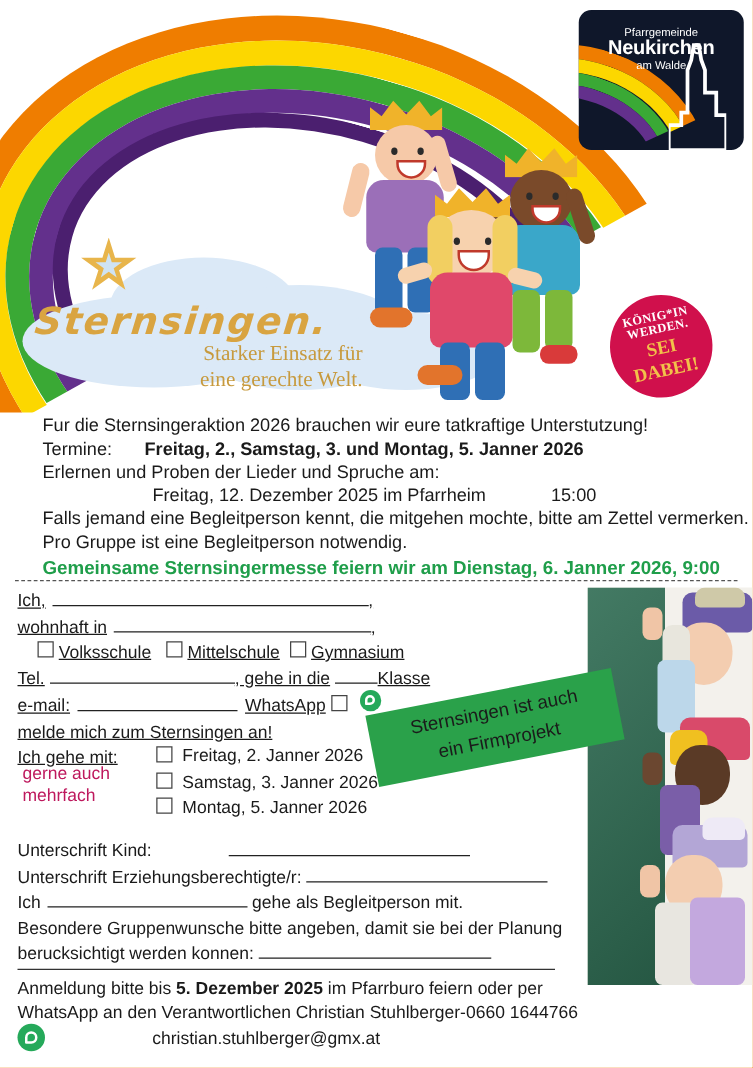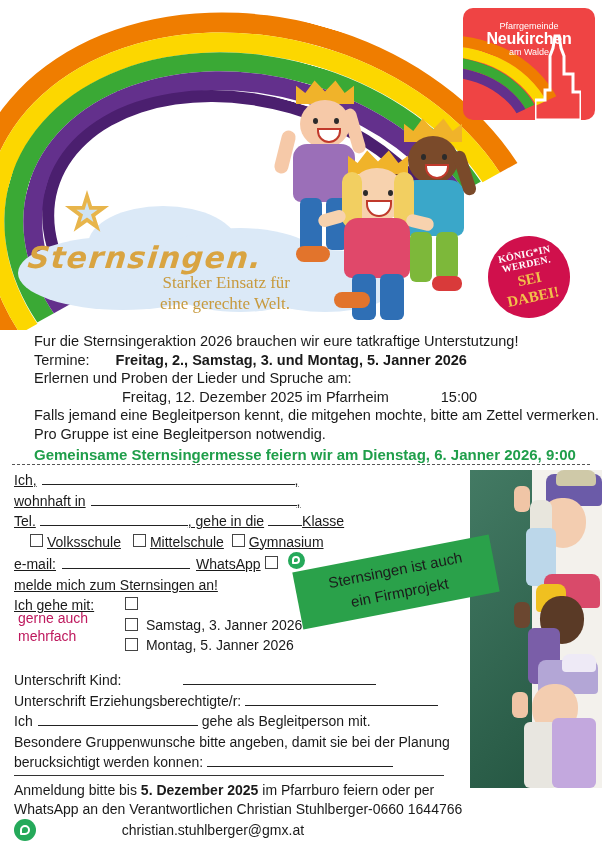--- a/index.html
+++ b/index.html
@@ -53,21 +53,21 @@
   .mouth{position:absolute;background:#fff;border:2px solid #c0392b;border-radius:0 0 40px 40px;}
 
   .badge{position:absolute;left:488px;top:236px;width:82px;height:82px;border-radius:50%;
       background:#d0104c;transform:rotate(-12deg);
       display:flex;flex-direction:column;align-items:center;justify-content:center;
       font-family:"Liberation Serif", serif;line-height:1.05;}
   .badge .b1{color:#fff;font-size:10px;font-weight:bold;letter-spacing:.3px;text-align:center;}
   .badge .b2{color:#f2c14a;font-size:15px;font-weight:bold;text-align:center;margin-top:2px;}
 
   .logo{position:absolute;left:463px;top:8px;width:132px;height:112px;
-      background:#ef4444;border-radius:10px;overflow:hidden;}
+      background:#0f172a;border-radius:10px;overflow:hidden;}
   .logo .lt{position:absolute;left:8px;top:14px;width:116px;color:#fff;text-align:center;
       font-family:"Liberation Sans", sans-serif;line-height:1.05;}
   .logo .l1{font-size:9px;}
   .logo .l2{font-size:16px;font-weight:bold;letter-spacing:-.2px;}
   .logo .l3{font-size:9px;}
   .church{position:absolute;right:14px;top:26px;width:46px;height:86px;}
   .logo-rb{position:absolute;border-style:solid;border-radius:50%;border-color:transparent;}
   .lg1{left:-106px;top:30px;width:190px;height:150px;border-width:11px;border-top-color:#ef7d00;border-left-color:#ef7d00;transform:rotate(20deg);}
   .lg2{left:-95px;top:41px;width:168px;height:128px;border-width:11px;border-top-color:#fcd700;border-left-color:#fcd700;transform:rotate(20deg);}
   .lg3{left:-84px;top:52px;width:146px;height:106px;border-width:10px;border-top-color:#3aa935;border-left-color:#3aa935;transform:rotate(20deg);}
@@ -234,40 +234,40 @@
     <span class="rule" style="width:253px;margin-left:5px;"></span>
     <span>,</span>
   </div>
 
   <div class="fl">
     <span>wohnhaft in</span>
     <span class="rule" style="width:206px;margin-left:5px;"></span>
     <span>,</span>
   </div>
 
-  <div class="fl">
-    <span>Tel.</span>
-    <span class="rule" style="width:148px;margin-left:4px;"></span>
-    <span>, gehe in die</span>
-    <span class="rule" style="width:34px;margin-left:4px;"></span>
-    <span>Klasse</span>
-  </div>
-
   <div class="fl" style="padding-left:12px;">
     <span class="cb"></span>
     <span>Volksschule</span>
     <span style="display:inline-block;width:8px;"></span>
     <span class="cb"></span>
     <span>Mittelschule</span>
     <span style="display:inline-block;width:4px;"></span>
     <span class="cb"></span>
     <span>Gymnasium</span>
   </div>
 
   <div class="fl">
+    <span>Tel.</span>
+    <span class="rule" style="width:148px;margin-left:4px;"></span>
+    <span>, gehe in die</span>
+    <span class="rule" style="width:34px;margin-left:4px;"></span>
+    <span>Klasse</span>
+  </div>
+
+  <div class="fl">
     <span>e-mail:</span>
     <span class="rule" style="width:128px;margin-left:6px;"></span>
     <span style="display:inline-block;width:6px;"></span>
     <span>WhatsApp</span>
     <span class="cb"></span>
     <span class="wa"></span>
   </div>
 
   <div class="fl">
     <span>melde mich zum Sternsingen an!</span>
@@ -279,20 +279,21 @@
 </div>
 
 <div class="mehr">
   <div>gerne auch</div>
   <div>mehrfach</div>
 </div>
 
 <div class="dates">
   <div>
     <span class="cb" style="margin-left:0;"></span>
+    <span>Freitag, 2. Janner 2026</span>
   </div>
   <div>
     <span class="cb" style="margin-left:0;"></span>
     <span>Samstag, 3. Janner 2026</span>
   </div>
   <div>
     <span class="cb" style="margin-left:0;"></span>
     <span>Montag, 5. Janner 2026</span>
   </div>
 </div>

